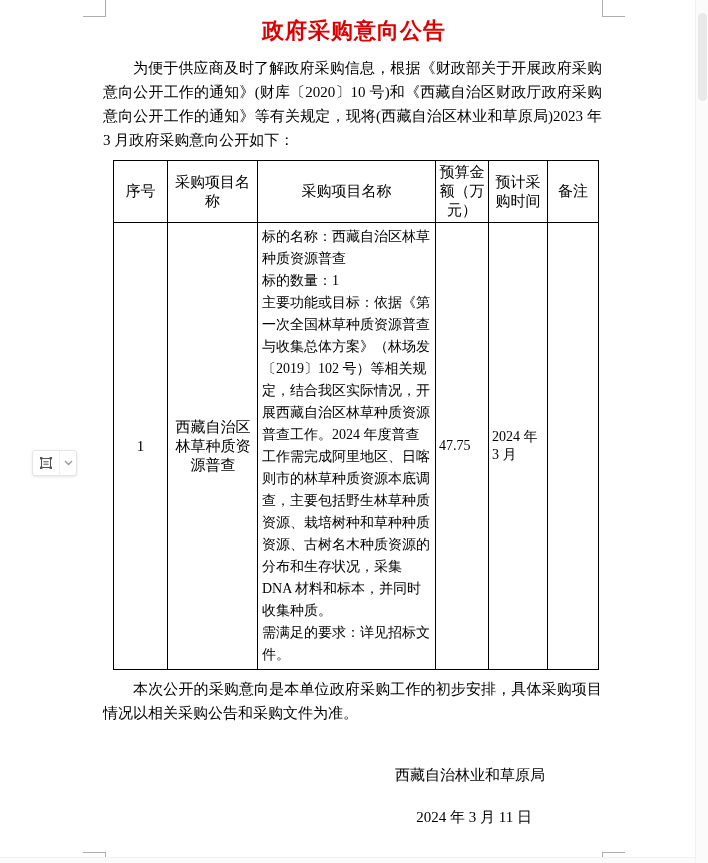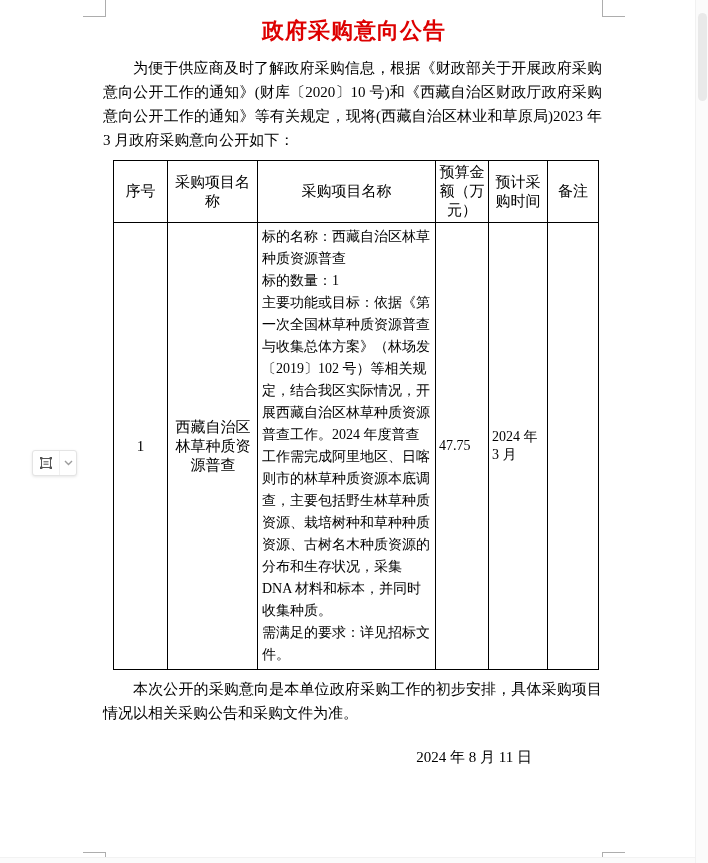--- a/index.html
+++ b/index.html
@@ -87,21 +87,22 @@
 主要功能或目标：依据《第一次全国林草种质资源普查与收集总体方案》（林场发〔2019〕102 号）等相关规定，结合我区实际情况，开展西藏自治区林草种质资源普查工作。2024 年度普查工作需完成阿里地区、日喀则市的林草种质资源本底调查，主要包括野生林草种质资源、栽培树种和草种种质资源、古树名木种质资源的分布和生存状况，采集 DNA 材料和标本，并同时收集种质。
 需满足的要求：详见招标文件。</td>
         <td class="cell-budget">47.75</td>
         <td class="cell-time">2024 年 3 月</td>
         <td></td>
       </tr>
     </tbody>
       </table>
 
     <div class="para closing">本次公开的采购意向是本单位政府采购工作的初步安排，具体采购项目情况以相关采购公告和采购文件为准。</div>
-    <div class="sign-date">2024 年 8 月 11 日</div>
+    <div class="signature">西藏自治林业和草原局</div>
+    <div class="sign-date">2024 年 3 月 11 日</div>
   </div>
 
   <div class="float-btn">
     <span class="icon-box">
       <svg width="16" height="16" viewBox="0 0 16 16">
         <rect x="3.5" y="3.5" width="9" height="9" fill="none" stroke="#555" stroke-width="1"></rect>
         <rect x="2" y="2" width="2.4" height="2.4" fill="#555"></rect>
         <rect x="11.6" y="2" width="2.4" height="2.4" fill="#555"></rect>
         <rect x="2" y="11.6" width="2.4" height="2.4" fill="#555"></rect>
         <rect x="11.6" y="11.6" width="2.4" height="2.4" fill="#555"></rect>

